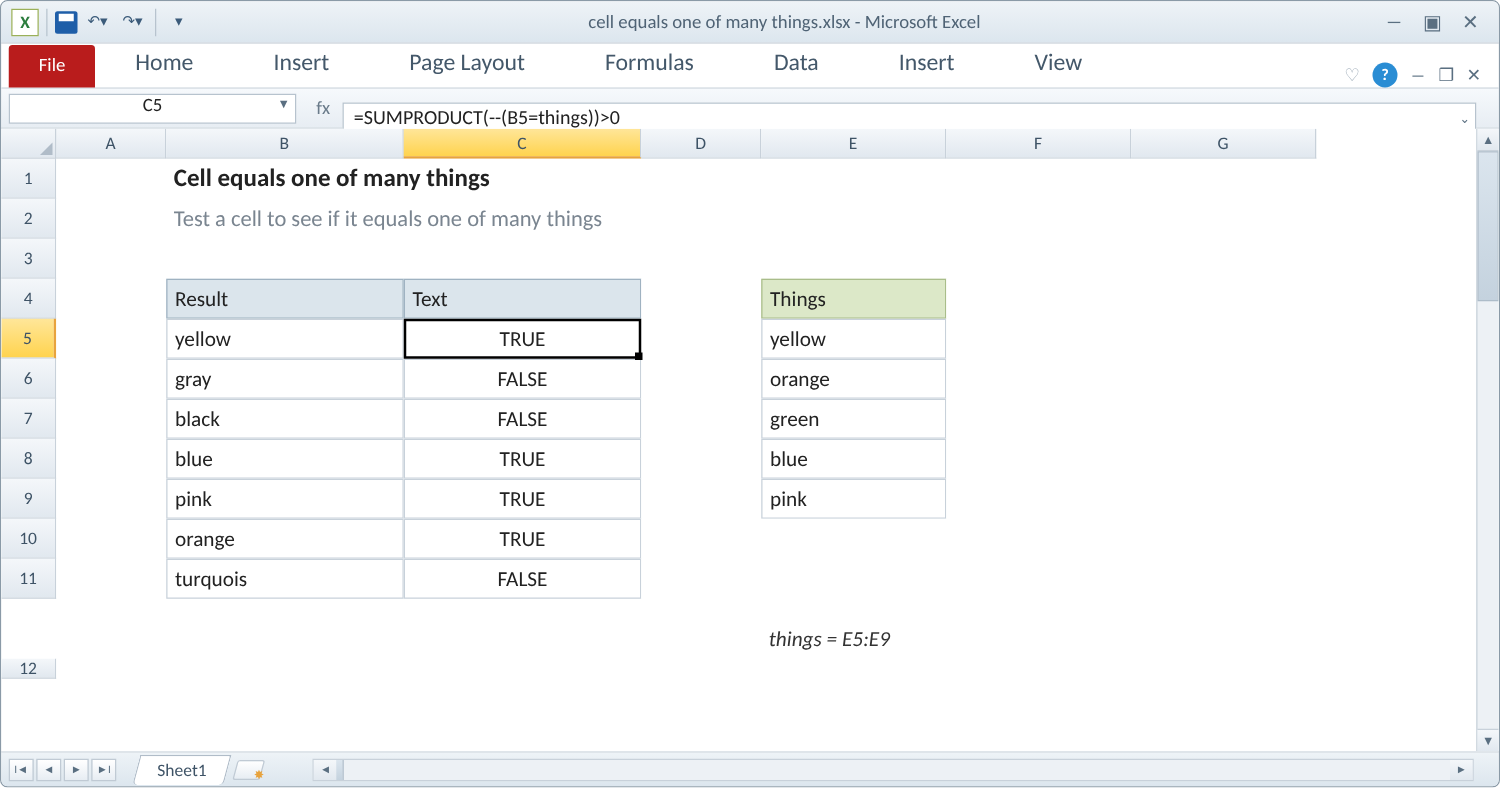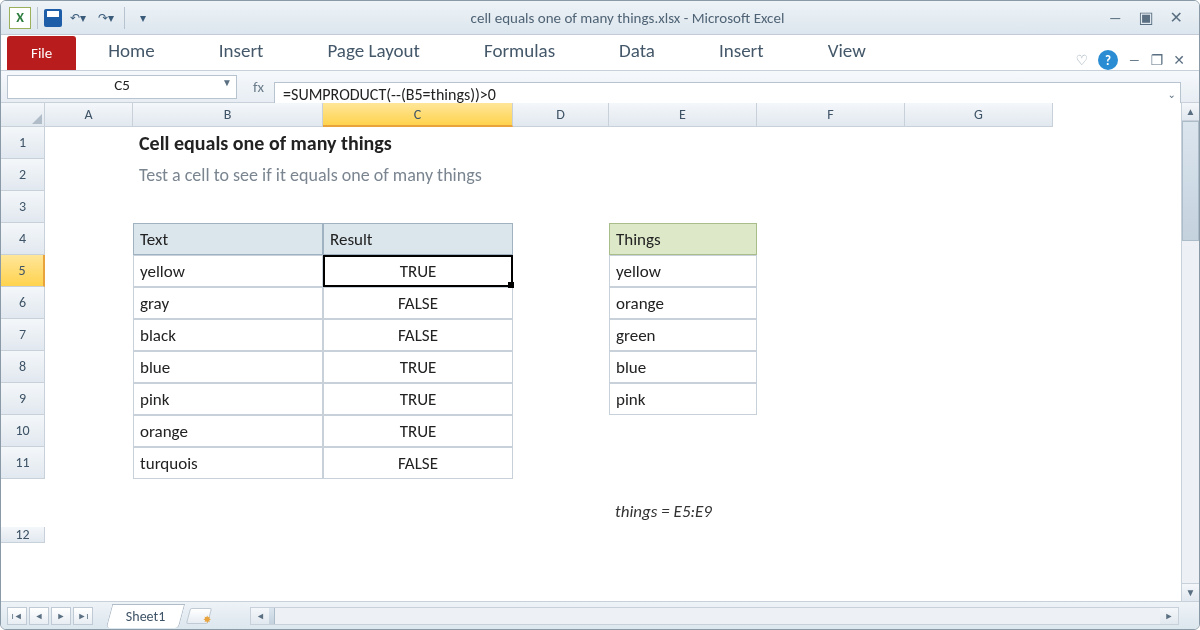--- a/index.html
+++ b/index.html
@@ -138,22 +138,22 @@
       <div class="cell nb"></div>
         <div class="cell nb"></div>
         <div class="cell nb"></div>
         <div class="cell nb"></div>
         <div class="cell nb"></div>
         <div class="cell nb"></div>
         <div class="cell nb"></div>
 
       <div class="rowhdr">4</div>
       <div class="cell nb"></div>
+      <div class="cell thdr">Result</div>
       <div class="cell thdr">Text</div>
-      <div class="cell thdr">Result</div>
       <div class="cell nb"></div>
       <div class="cell thdr2">Things</div>
       <div class="cell nb"></div>
         <div class="cell nb"></div>
 
       <div class="rowhdr active">5</div>
       <div class="cell nb"></div>
       <div class="cell trow">yellow</div>
       <div class="cell trow center sel">TRUE</div>
       <div class="cell nb"></div>

